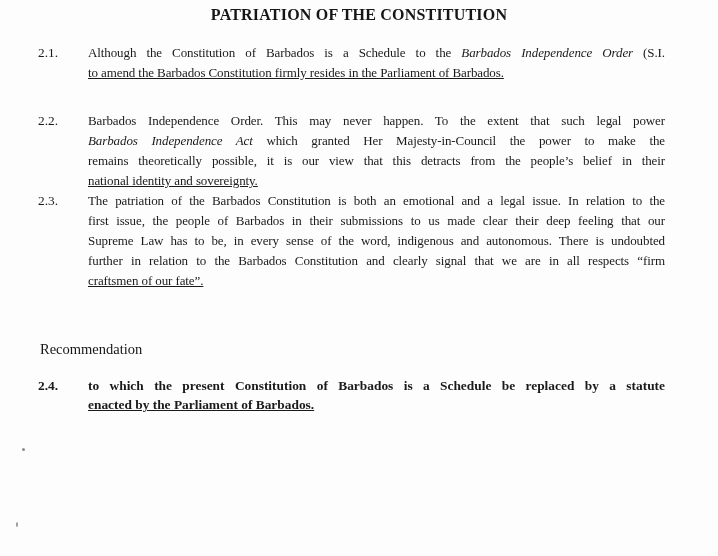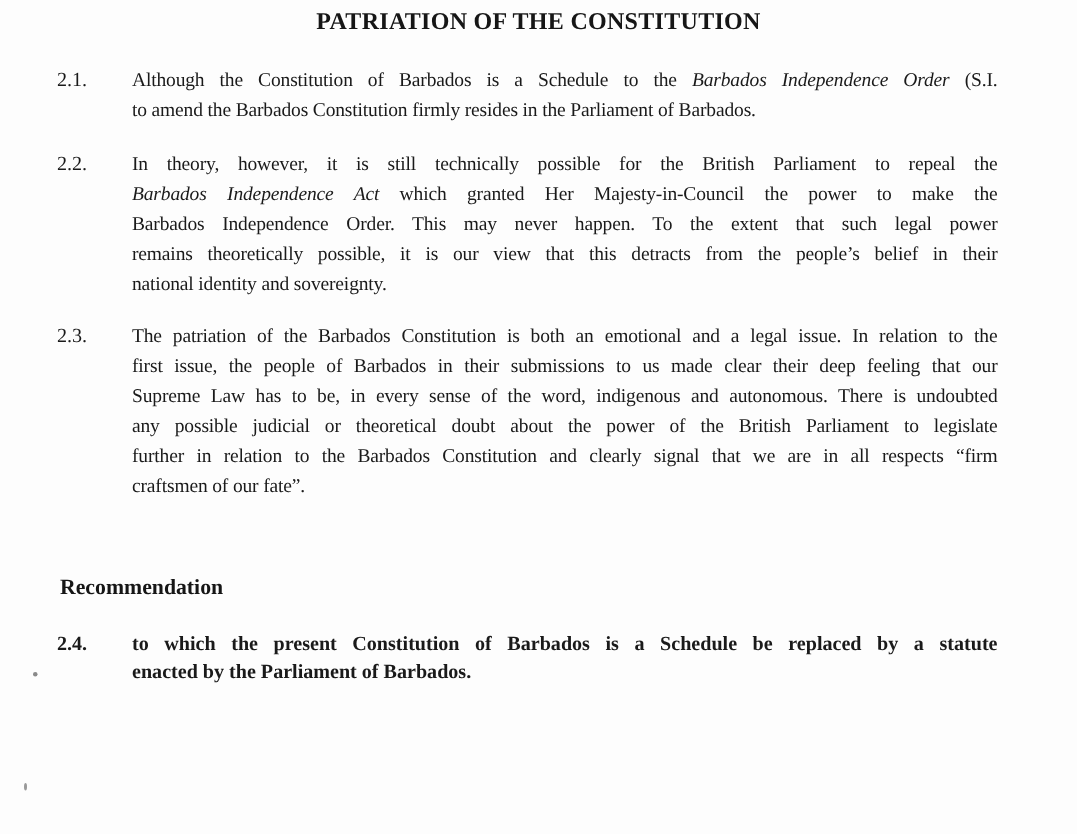--- a/index.html
+++ b/index.html
@@ -33,34 +33,34 @@
     font-size: 13.4px;
     line-height: 20px;
   }
   .body {
     flex: 1;
     font-size: 13px;
     line-height: 20px;
     letter-spacing: -0.1px;
   }
   .line { text-align: justify; text-align-last: justify; }
-  .line.last { text-align-last: auto; }
+  .line.last { text-align-last: auto; text-decoration: underline; }
   .line i { font-style: italic; }
   .p21 { margin-top: 18px; }
-  .p22 { margin-top: 16px; }
-  .p23 { margin-top: 15px; }
+  .p22 { margin-top: 28px; }
+  .p23 { }
   .p24 { margin-top: 17px; }
   .para.bold .num, .para.bold .body { font-weight: bold; }
   .para.bold .body { font-size: 13.4px; line-height: 19px; letter-spacing: 0; }
   .para.bold .num { line-height: 19px; }
   .heading {
     margin: 48px 0 0 40px;
     font-size: 14.5px;
     line-height: 20px;
-    font-weight: bold;
+    font-weight: normal;
     color: #161616;
   }
   .speck {
     position: absolute;
     background: #8a8a8a;
     border-radius: 50%;
   }
   .speck1 { left: 22px; top: 448px; width: 3px; height: 3px; }
   .speck2 { left: 16px; top: 522px; width: 2px; height: 5px; background: #9a9a9a; }
 </style>
@@ -73,34 +73,32 @@
       <div class="para p21">
         <span class="num">2.1.</span>
         <div class="body">
           <div class="line"><span>Although the Constitution of Barbados is a Schedule to the </span><i>Barbados Independence Order</i><span> (S.I.</span></div>
           <div class="line last"><span>to amend the Barbados Constitution firmly resides in the Parliament of Barbados.</span></div>
         </div>
       </div>
       <div class="para p22">
         <span class="num">2.2.</span>
         <div class="body">
-          <div class="line"><span>In theory, however, it is still technically possible for the British Parliament to repeal the</span></div>
+          <div class="line"><span>Barbados Independence Order. This may never happen.  To the extent that such legal power</span></div>
           <div class="line"><i>Barbados Independence Act</i><span> which granted Her Majesty-in-Council the power to make the</span></div>
-          <div class="line"><span>Barbados Independence Order. This may never happen.  To the extent that such legal power</span></div>
           <div class="line"><span>remains theoretically possible, it is our view that this detracts from the people’s belief in their</span></div>
           <div class="line last"><span>national identity and sovereignty.</span></div>
         </div>
       </div>
       <div class="para p23">
         <span class="num">2.3.</span>
         <div class="body">
           <div class="line"><span>The patriation of the Barbados Constitution is both an emotional and a legal issue. In relation to the</span></div>
           <div class="line"><span>first issue, the people of Barbados in their submissions to us made clear their deep feeling that our</span></div>
           <div class="line"><span>Supreme Law has to be, in every sense of the word, indigenous and autonomous. There is undoubted</span></div>
-          <div class="line"><span>any possible judicial or theoretical doubt about the power of the British Parliament to legislate</span></div>
           <div class="line"><span>further in relation to the Barbados Constitution and clearly signal that we are in all respects “firm</span></div>
           <div class="line last"><span>craftsmen of our fate”.</span></div>
         </div>
       </div>
       <div class="heading">Recommendation</div>
       <div class="para p24 bold">
         <span class="num">2.4.</span>
         <div class="body">
           <div class="line"><span>to which the present Constitution of Barbados is a Schedule be replaced by a statute</span></div>
           <div class="line last"><span>enacted by the Parliament of Barbados.</span></div>

